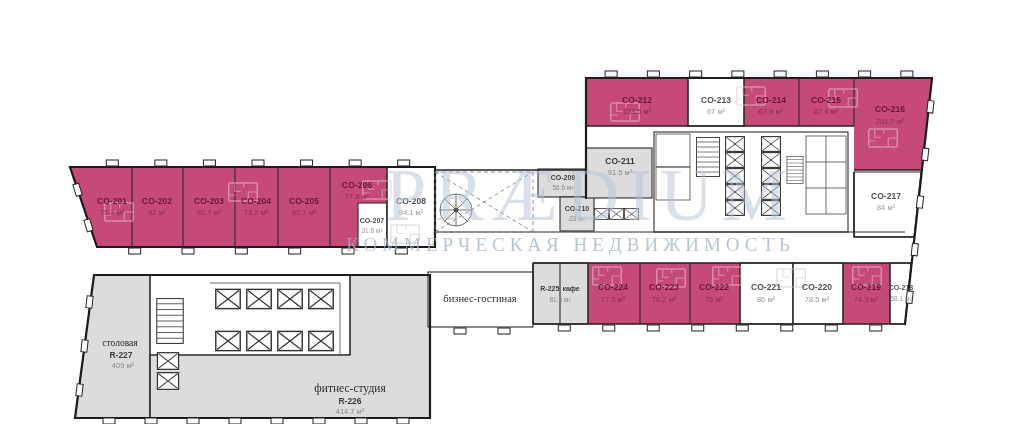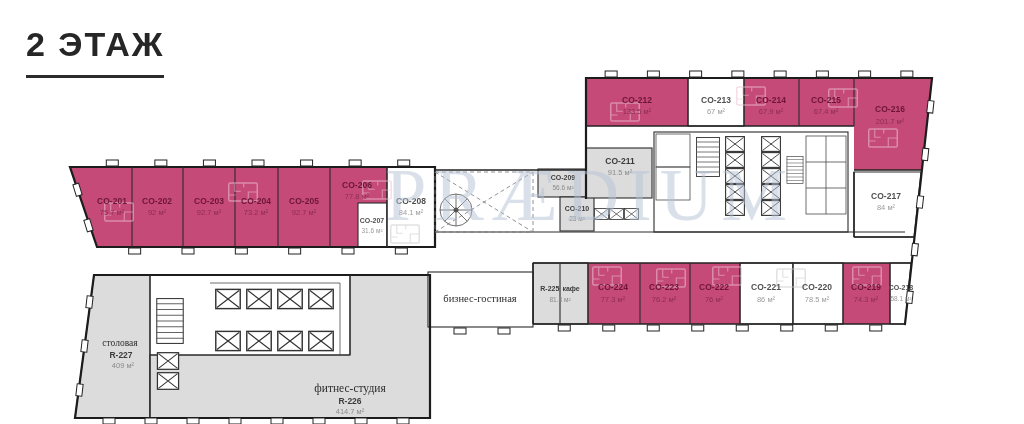--- a/index.html
+++ b/index.html
@@ -281,16 +281,16 @@
       <text class="ra tga" x="123" y="368">409 м²</text>
 
       <text class="serif" x="350" y="392" style="font-size:11.5px">фитнес-студия</text>
       <text class="rn tg" x="350" y="404">R-226</text>
       <text class="ra tga" x="350" y="414">414.7 м²</text>
     </g>
   </svg>
 
   <div class="wm">
     <div class="wm-brand">PRÆDIUM</div>
+    <div class="wm-tag">КОММЕРЧЕСКАЯ НЕДВИЖИМОСТЬ</div>
   </div>
 
-  <div class="title">2 ЭТАЖ</div>
 </div>
 
 </body></html>

